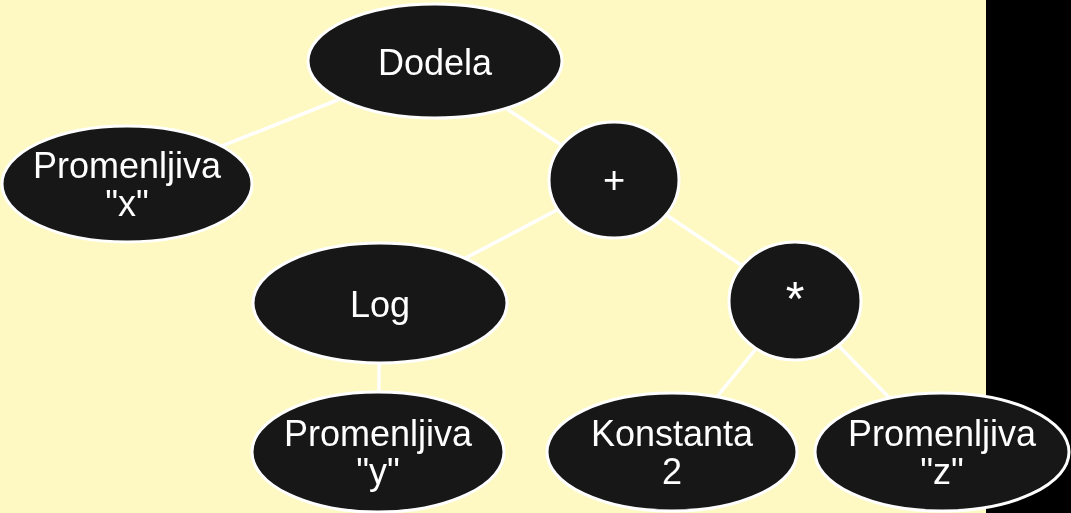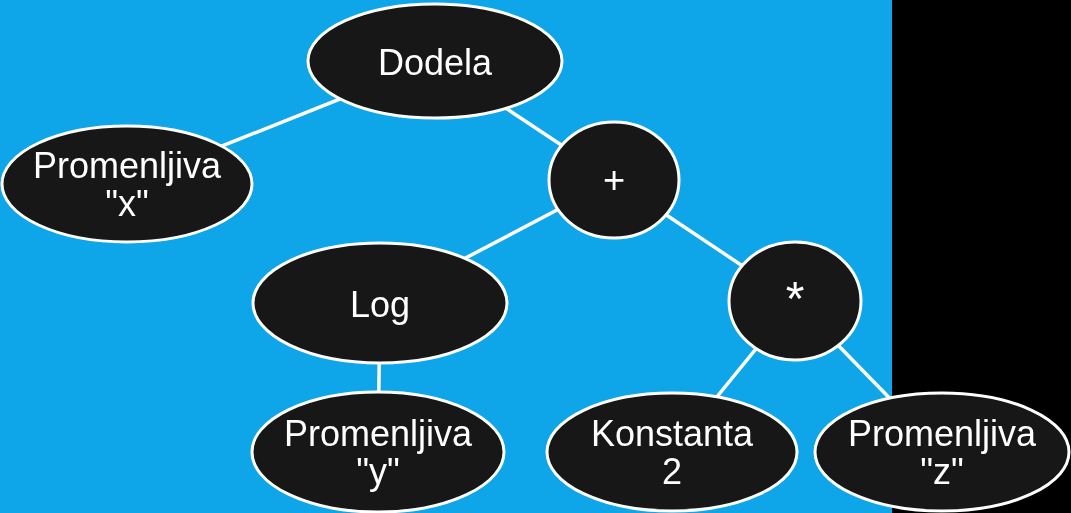--- a/index.html
+++ b/index.html
@@ -5,23 +5,23 @@
   html, body {
     margin: 0;
     padding: 0;
     background: #000000;
     width: 1071px;
     height: 513px;
     overflow: hidden;
   }
   .diagram-wrap {
     position: relative;
-    width: 892px;
+    width: 986px;
     height: 513px;
-    background: #0ea5e9;
+    background: #fef9c3;
   }
   svg {
     display: block;
   }
   .edge {
     stroke: #ffffff;
     stroke-width: 3.5;
     stroke-linecap: round;
   }
   .node-shape {

